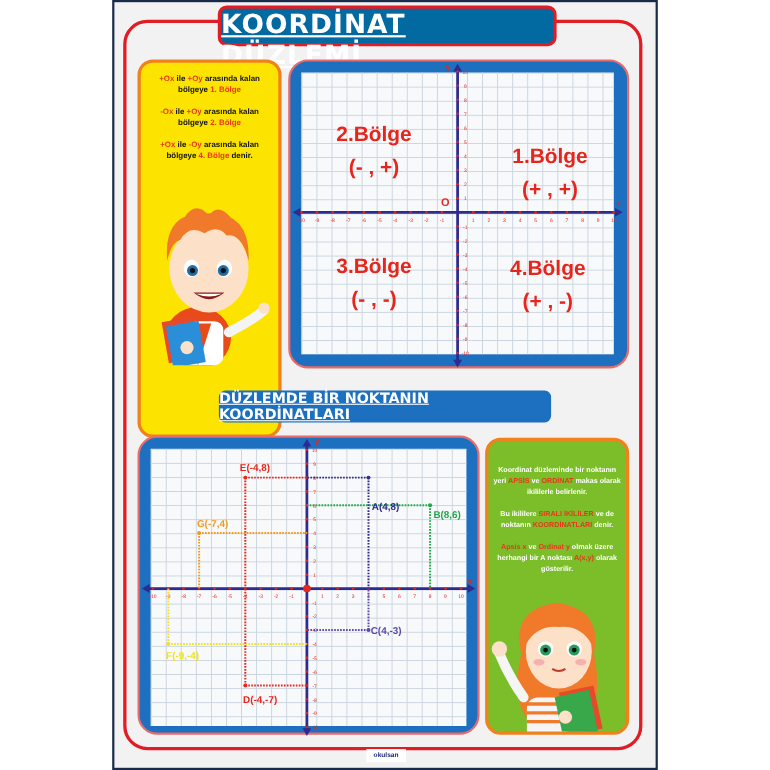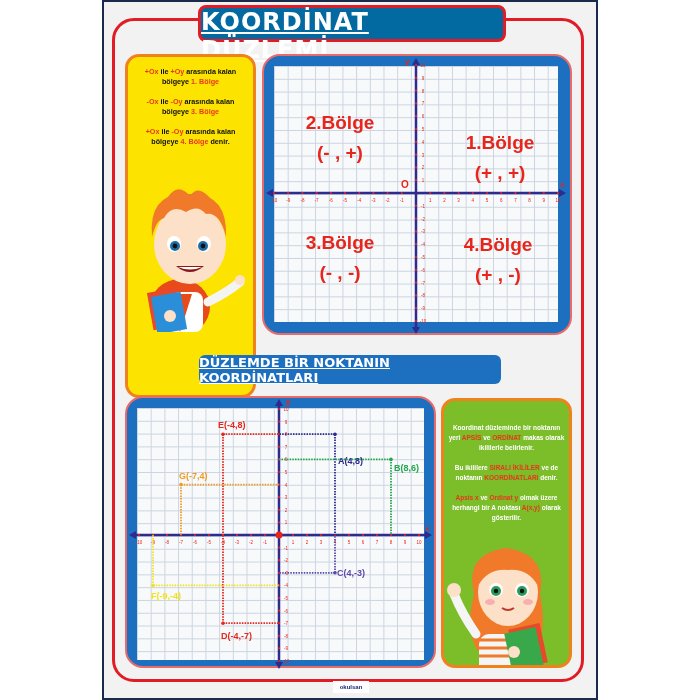--- a/index.html
+++ b/index.html
@@ -36,22 +36,22 @@
   <span class="title-text">KOORDİNAT DÜZLEMİ</span>
 </div>
 
 <div class="yellow-panel">
   <div id="yellow-items">
       <div class="y-block">
         <div class="y-line"><span class="c-red">+Ox</span> <span>ile</span> <span class="c-red">+Oy</span> <span>arasında kalan</span></div>
         <div class="y-line"><span>bölgeye</span> <span class="c-red">1. Bölge</span> <span></span></div>
       </div>
       <div class="y-block">
-        <div class="y-line"><span class="c-red">-Ox</span> <span>ile</span> <span class="c-red">-Oy</span> <span>arasında kalan</span></div>
-        <div class="y-line"><span>bölgeye</span> <span class="c-red">3. Bölge</span> <span></span></div>
+        <div class="y-line"><span class="c-red">-Ox</span> <span>ile</span> <span class="c-red">+Oy</span> <span>arasında kalan</span></div>
+        <div class="y-line"><span>bölgeye</span> <span class="c-red">2. Bölge</span> <span></span></div>
       </div>
       <div class="y-block">
         <div class="y-line"><span class="c-red">+Ox</span> <span>ile</span> <span class="c-red">-Oy</span> <span>arasında kalan</span></div>
         <div class="y-line"><span>bölgeye</span> <span class="c-red">4. Bölge</span> <span>denir.</span></div>
       </div>
     </div>
   <svg class="char" width="125" height="150" style="top:125px;left:0" viewBox="0 0 125 150">
     <ellipse cx="52" cy="125" rx="30" ry="28" fill="#e84a1a"></ellipse>
     <rect x="30" y="110" width="45" height="40" fill="#fff" rx="8"></rect>
     <path d="M40 112 L52 150 L64 112 Z" fill="#e84a1a"></path>

